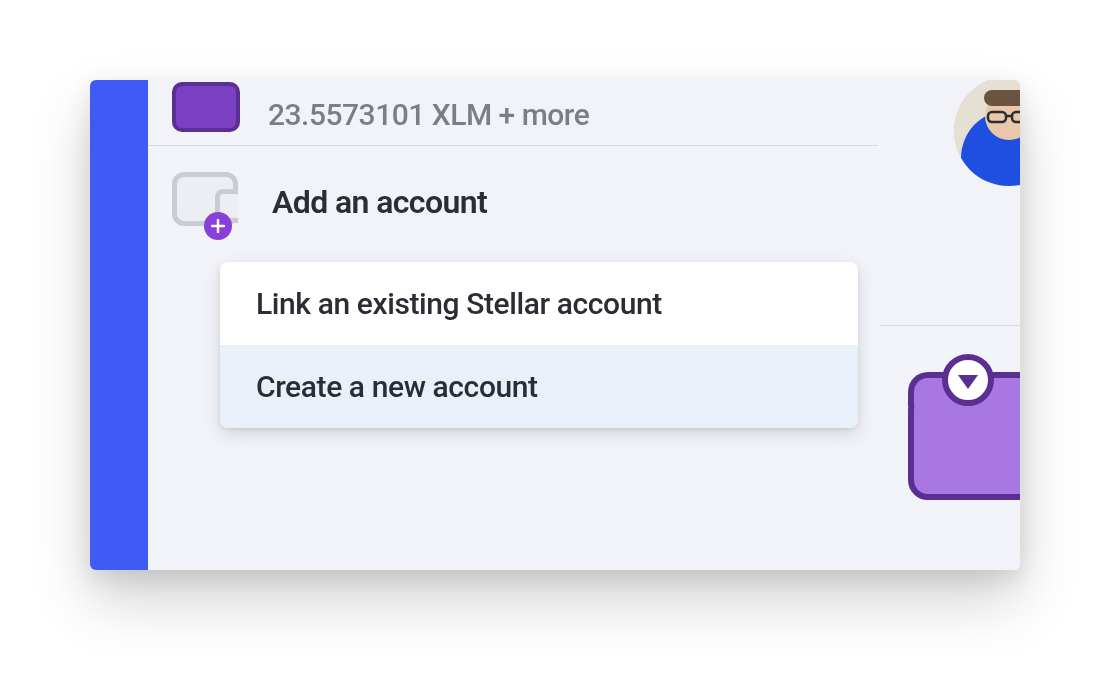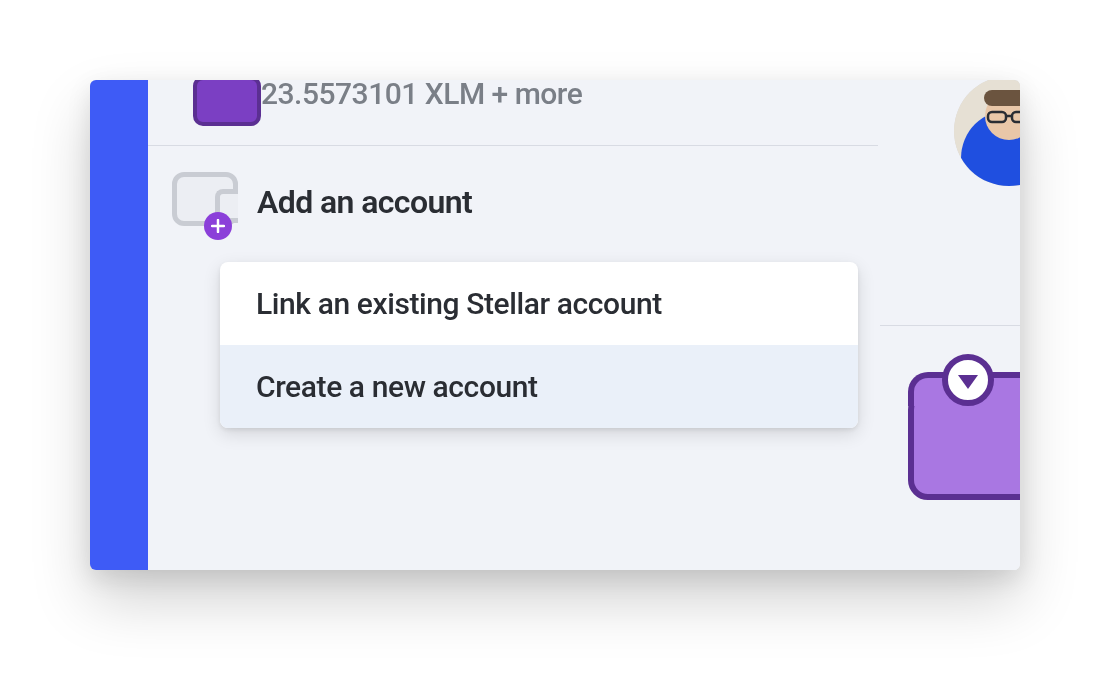--- a/index.html
+++ b/index.html
@@ -39,23 +39,23 @@
   }
   
   
   .balance-row {
     position: absolute;
     left: 0;
     right: 0;
     top: -24px;
     height: 76px;
     display: flex;
-    align-items: flex-start;
+    align-items: flex-end;
+    gap: 28px;
     padding-left: 24px;
-    margin-left: 21px;
   }
   .balance-row .wallet-mini {
     width: 68px;
     height: 50px;
     border-radius: 10px;
     background: #7b3fc3;
     border: 4px solid #5b2f92;
     margin-top: 20px;
   }
   .balance-text {
@@ -75,21 +75,21 @@
     background: #d8dbe3;
   }
   
   
   .add-row {
     position: absolute;
     left: 24px;
     top: 92px;
     display: flex;
     align-items: center;
-    gap: 15px;
+    gap: 30px;
     cursor: pointer;
   }
   .add-icon-wrap {
     position: relative;
     width: 70px;
     height: 60px;
   }
   .add-icon-wallet {
     width: 66px;
     height: 54px;

